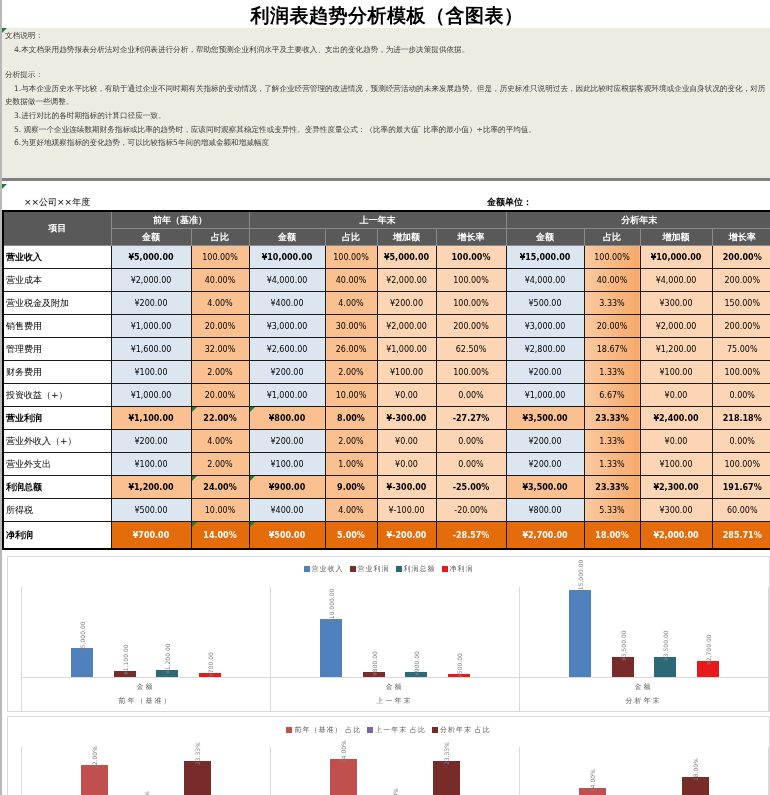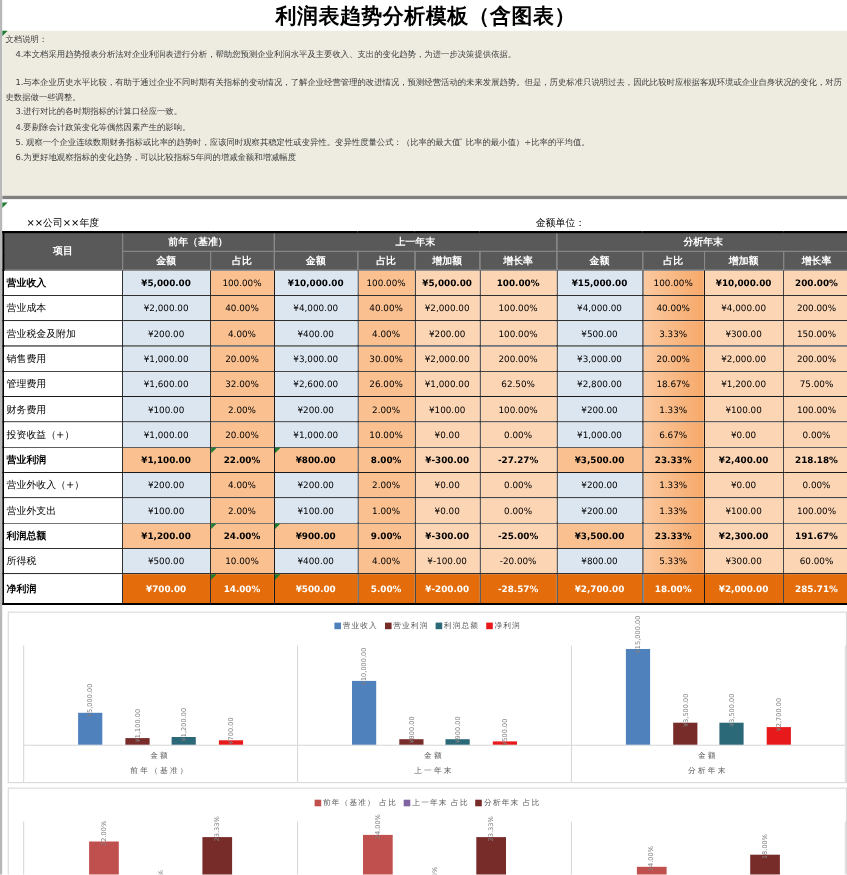--- a/index.html
+++ b/index.html
@@ -5,21 +5,21 @@
   html,body{margin:0;padding:0;background:#fff;}
   body{width:770px;height:795px;overflow:hidden;position:relative;font-family:"DejaVu Sans","Liberation Sans",sans-serif;color:#000;}
   .page{position:absolute;left:0;top:0;width:770px;height:795px;overflow:hidden;border-left:2px solid #b8b8b8;box-sizing:border-box;}
   .title{position:absolute;left:0;top:0;width:770px;height:28px;line-height:30px;text-align:center;font-size:19px;font-weight:bold;letter-spacing:0.5px;}
   .notes{position:absolute;left:0;top:28px;width:770px;height:153px;background:#eeece1;border-bottom:3px solid #808080;overflow:hidden;font-size:7.6px;line-height:13.6px;color:#3a3a3a;padding:1px 2px 0 3px;box-sizing:border-box;}
   .notes p{margin:0;}
   .notes .ind{text-indent:9px;}
   .notes .gap{height:12px;}
   .tri{position:absolute;width:0;height:0;border-top:5px solid #1e7b34;border-right:5px solid transparent;}
   .company{position:absolute;left:22px;top:196px;font-size:9px;}
-  .unit{position:absolute;left:485px;top:196px;font-size:9px;}
+  .unit{position:absolute;left:485px;top:196px;font-size:9px;font-weight:bold;}
   table.pl{position:absolute;left:0;top:210px;width:770px;border-collapse:collapse;table-layout:fixed;border:2px solid #000;}
   table.pl th{background:#595959;color:#fff;font-size:9px;font-weight:bold;border:1px solid #8a8a8a;height:16px;padding:0;text-align:center;}
   table.pl td{font-size:8px;border:1px solid #1a1a1a;height:22px;padding:0;text-align:center;position:relative;white-space:nowrap;}
   table.pl td.lbl{text-align:left;padding-left:2px;font-size:9px;background:#fff;}
   tr.net td{height:26px;}
   td.blue{background:#dce6f1;}
   td.orange{background:#fac090;}
   td.peach{background:#fcd5b4;}
   td.grad{background:linear-gradient(90deg,#fbc9a0,#f6a96a);}
   td.netc{background:#e46c0a;color:#fff;}
@@ -38,23 +38,23 @@
 <body>
 
 <div class="page">
 
   <div class="title">利润表趋势分析模板（含图表）</div>
 
   <div class="notes">
     <p>文档说明：</p>
     <p class="ind">4.本文档采用趋势报表分析法对企业利润表进行分析，帮助您预测企业利润水平及主要收入、支出的变化趋势，为进一步决策提供依据。</p>
     <div class="gap"></div>
+    <p>分析提示：</p>
     <p class="ind">1.与本企业历史水平比较，有助于通过企业不同时期有关指标的变动情况，了解企业经营管理的改进情况，预测经营活动的未来发展趋势。但是，历史标准只说明过去，因此比较时应根据客观环境或企业自身状况的变化，对历史数据做一些调整。</p>
     <p class="ind">3.进行对比的各时期指标的计算口径应一致。</p>
-    <p class="ind">4.要剔除会计政策变化等偶然因素产生的影响。</p>
     <p class="ind">5. 观察一个企业连续数期财务指标或比率的趋势时，应该同时观察其稳定性或变异性。变异性度量公式：（比率的最大值 ̄ 比率的最小值）÷比率的平均值。</p>
     <p class="ind">6.为更好地观察指标的变化趋势，可以比较指标5年间的增减金额和增减幅度</p>
   </div>
   <div class="tri" style="left:0;top:28px;"></div>
   <div class="tri" style="left:0;top:184px;"></div>
 
   <div class="company">××公司××年度</div>
   <div class="unit">金额单位：</div>
 
   <table class="pl">
@@ -313,21 +313,21 @@
       <div class="bar" style="left: 604px; width: 22px; top: 99.7px; height: 20.3px; background: rgb(119, 44, 42);"></div>
       <div class="dlab" style="left: 611.5px; top: 103.7px;">¥3,500.00</div>
       <div class="bar" style="left: 646px; width: 22px; top: 99.7px; height: 20.3px; background: rgb(44, 105, 120);"></div>
       <div class="dlab" style="left: 653.5px; top: 103.7px;">¥3,500.00</div>
       <div class="bar" style="left: 689px; width: 22px; top: 104.34px; height: 15.66px; background: rgb(232, 25, 27);"></div>
       <div class="dlab" style="left: 696.5px; top: 108.34px;">¥2,700.00</div>
       <div class="glab" style="left: 511px; width: 249px; top: 125px;">金额</div>
       <div class="glab" style="left: 511px; width: 249px; top: 139px;">分析年末</div>
     </div>
   <div class="chart" id="chart2" style="top:716px;height:110px;">
-      <div class="legend" style="top: 8px;">
+      <div class="legend" style="top: 8px; font-family: Liberation Serif, serif;">
         <div class="li">
           <span class="sw" style="background: rgb(192, 80, 77);"></span>
           <span>前年（基准） 占比</span>
         </div>
         <div class="li">
           <span class="sw" style="background: rgb(128, 100, 162);"></span>
           <span>上一年末 占比</span>
         </div>
         <div class="li">
           <span class="sw" style="background: rgb(119, 44, 42);"></span>

